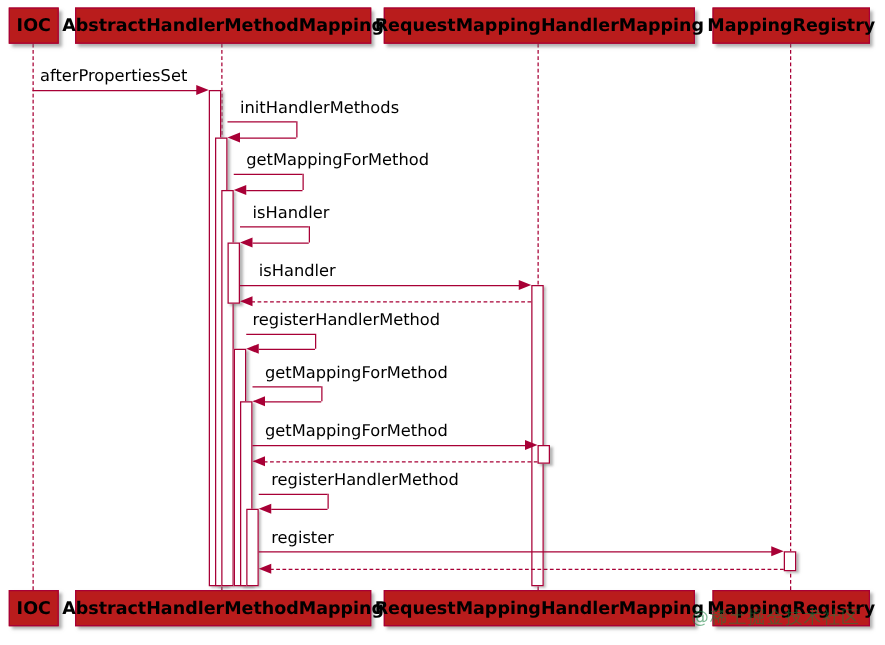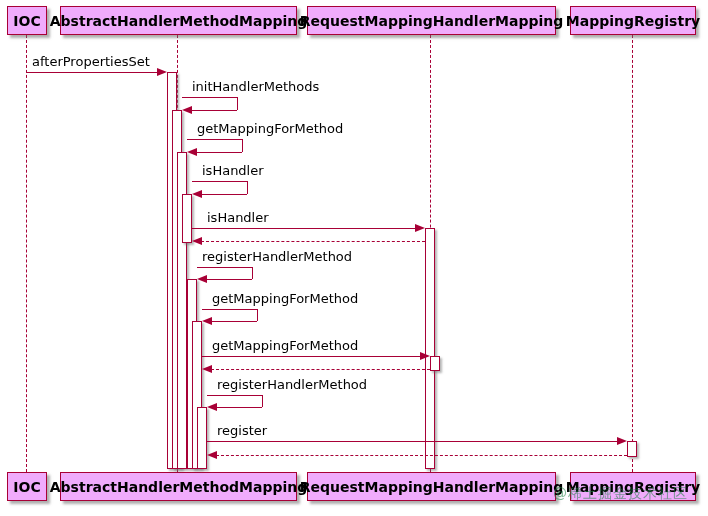--- a/index.html
+++ b/index.html
@@ -1,21 +1,21 @@
 <!DOCTYPE html>
 <html><head>
 <meta charset="utf-8">
 <style>
   html,body{margin:0;padding:0;background:#fff;}
   .canvas{
     position:relative;width:708px;height:516px;background:#FFFFFF;overflow:hidden;
     font-family:"DejaVu Sans","Liberation Sans",sans-serif;color:#000;
   }
   .pbox{
-    position:absolute;height:27px;background:#f0abfc;border:1.5px solid #A80036;
+    position:absolute;height:27px;background:#b91c1c;border:1.5px solid #A80036;
     box-shadow:2.5px 2.5px 2.5px rgba(110,110,110,.55);
     display:flex;align-items:center;justify-content:center;
     font-size:14px;font-weight:600;white-space:nowrap;box-sizing:content-box;
   }
   .lifeline{position:absolute;width:0;border-left:1px dashed #A80036;}
   .act{
     position:absolute;width:8px;background:#FFFFFF;border:1px solid #A80036;
     box-shadow:2px 1.5px 2px rgba(110,110,110,.5);box-sizing:content-box;
   }
   .mline{position:absolute;height:0;border-top:1.5px solid #A80036;}

